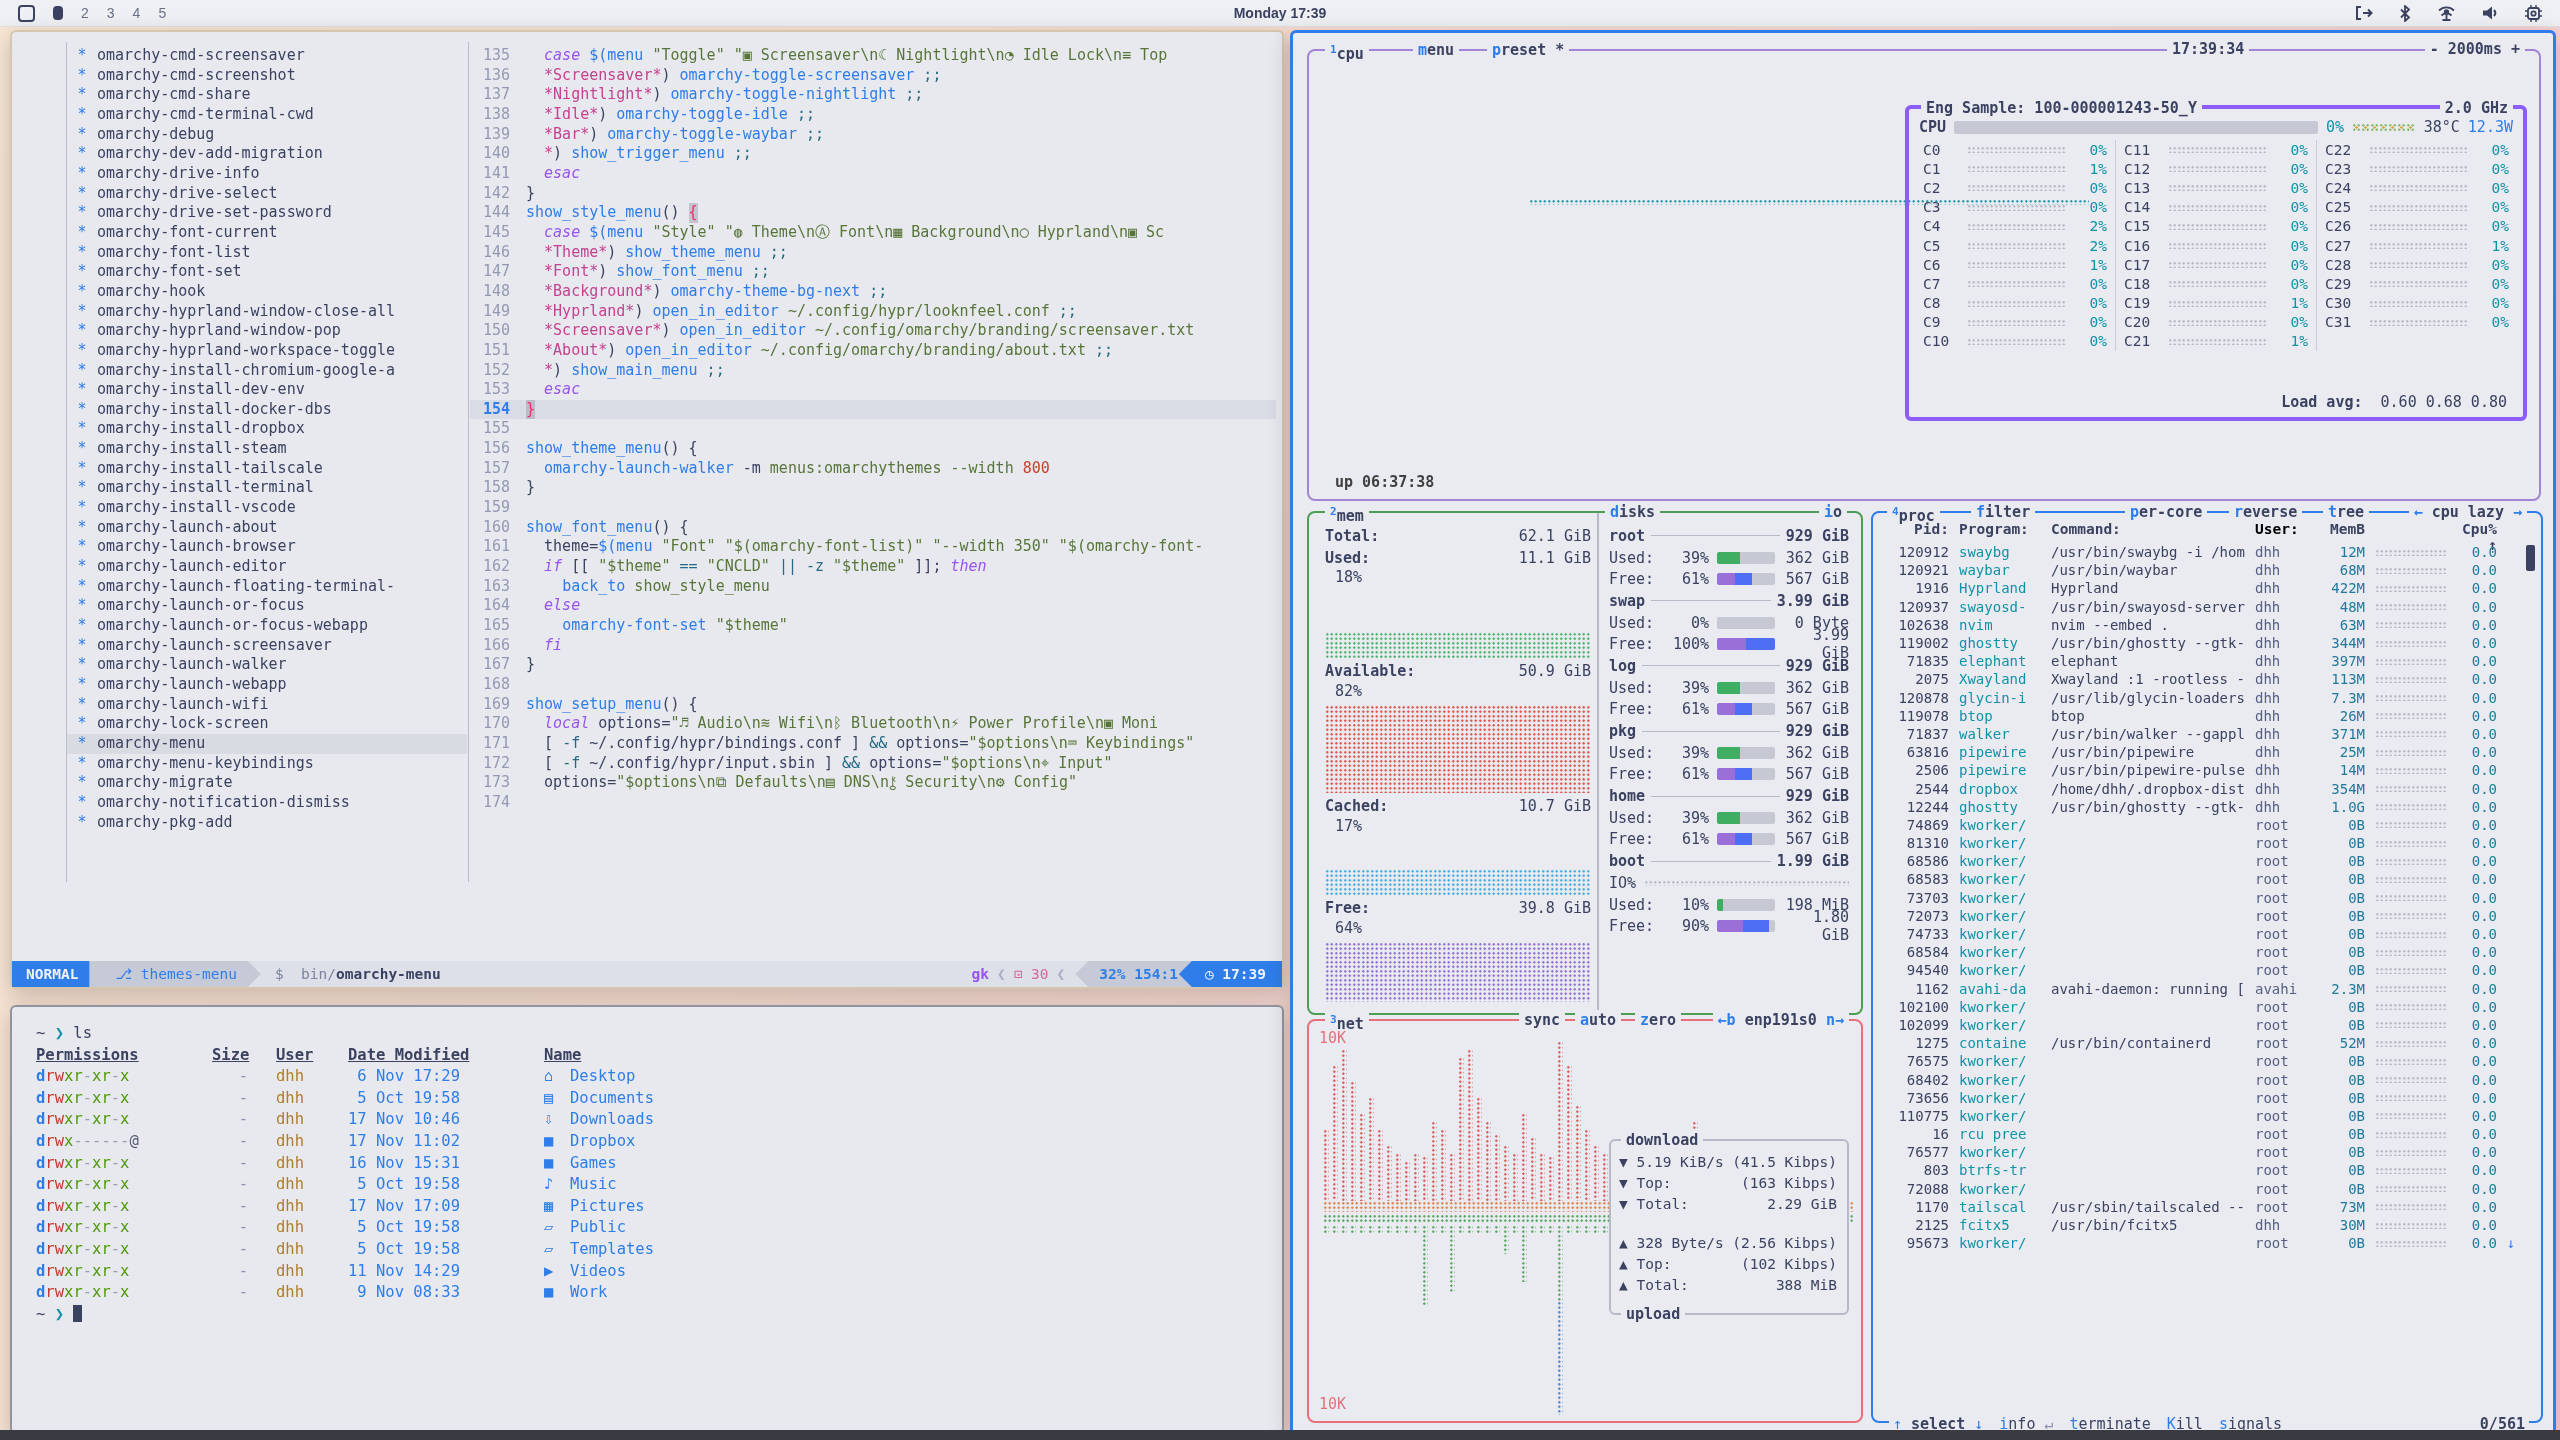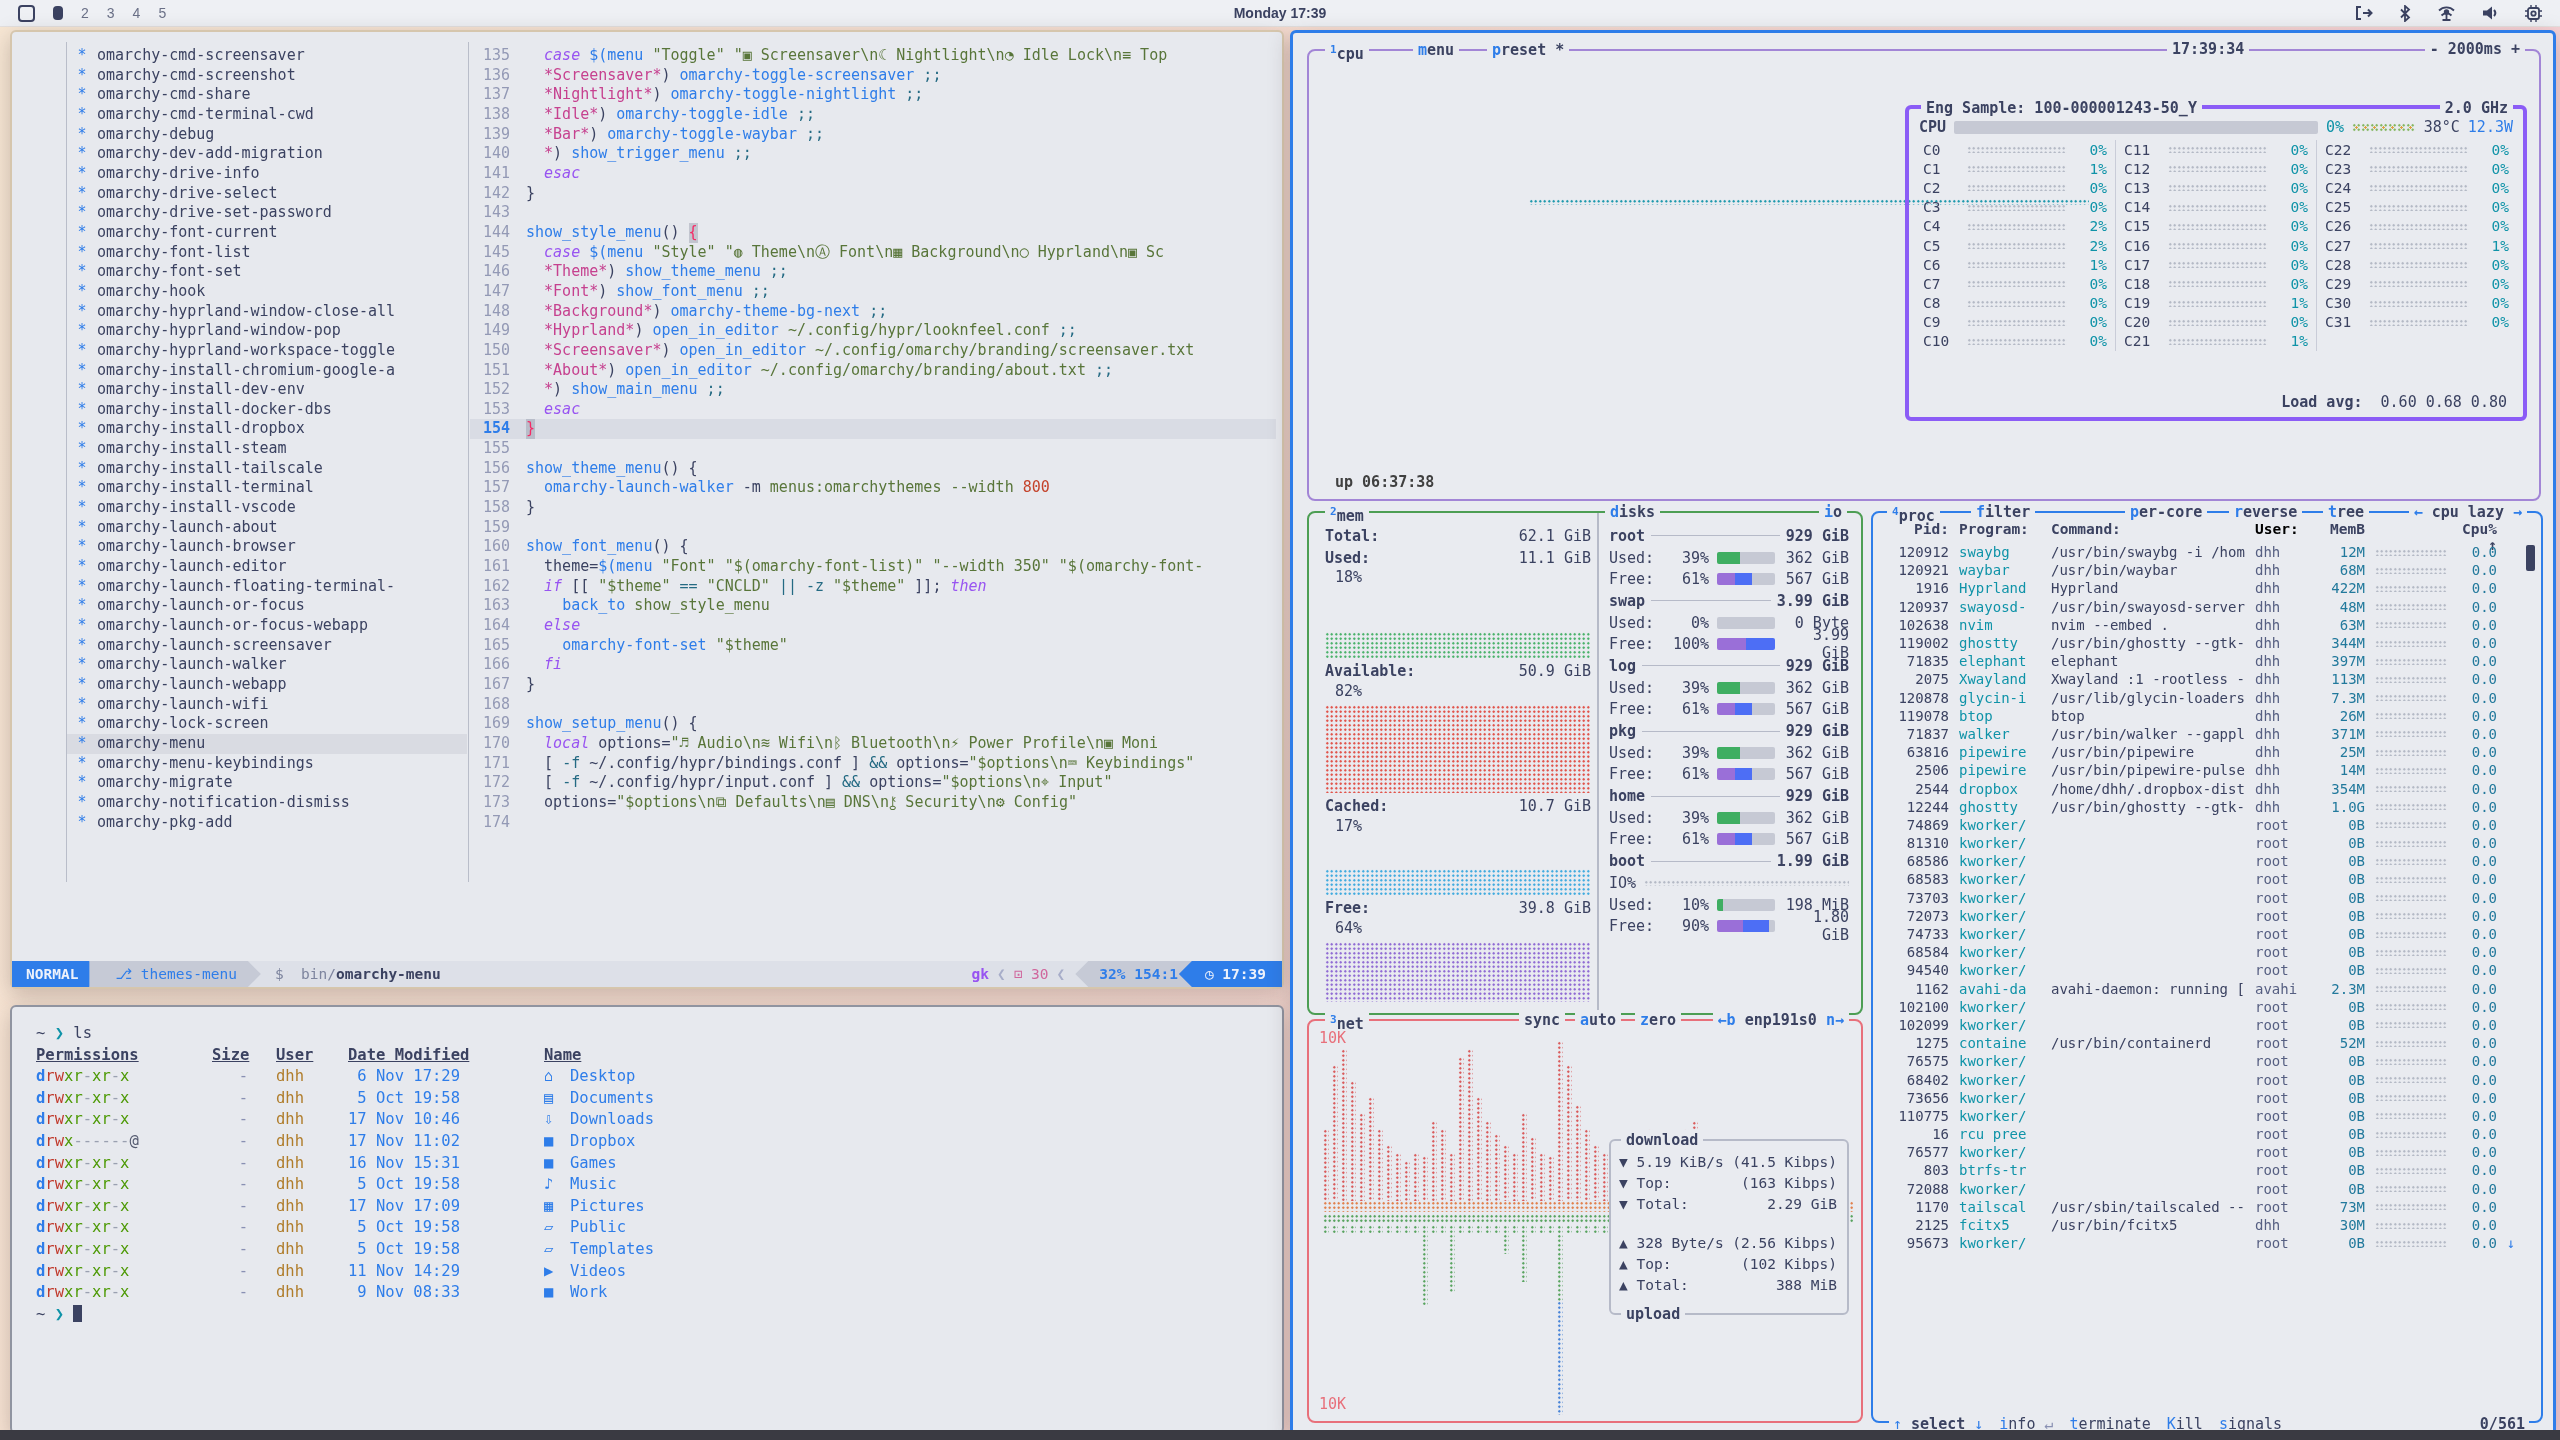--- a/index.html
+++ b/index.html
@@ -238,21 +238,20 @@
       </div>
     <div class="code">
         <div class="code-line"><span class="lnum">135</span><span class="tk-t">  </span><span class="tk-k">case </span><span class="tk-v">$(</span><span class="tk-f">menu</span><span class="tk-t"> </span><span class="tk-s">"Toggle"</span><span class="tk-t"> </span><span class="tk-s">"▣ Screensaver\n☾ Nightlight\n◔ Idle Lock\n≡ Top</span></div>
         <div class="code-line"><span class="lnum">136</span><span class="tk-t">  </span><span class="tk-p">*Screensaver*</span><span class="tk-t">) </span><span class="tk-f">omarchy-toggle-screensaver</span><span class="tk-o"> ;;</span></div>
         <div class="code-line"><span class="lnum">137</span><span class="tk-t">  </span><span class="tk-p">*Nightlight*</span><span class="tk-t">) </span><span class="tk-f">omarchy-toggle-nightlight</span><span class="tk-o"> ;;</span></div>
         <div class="code-line"><span class="lnum">138</span><span class="tk-t">  </span><span class="tk-p">*Idle*</span><span class="tk-t">) </span><span class="tk-f">omarchy-toggle-idle</span><span class="tk-o"> ;;</span></div>
         <div class="code-line"><span class="lnum">139</span><span class="tk-t">  </span><span class="tk-p">*Bar*</span><span class="tk-t">) </span><span class="tk-f">omarchy-toggle-waybar</span><span class="tk-o"> ;;</span></div>
         <div class="code-line"><span class="lnum">140</span><span class="tk-t">  </span><span class="tk-p">*</span><span class="tk-t">) </span><span class="tk-f">show_trigger_menu</span><span class="tk-o"> ;;</span></div>
         <div class="code-line"><span class="lnum">141</span><span class="tk-t">  </span><span class="tk-k">esac</span></div>
         <div class="code-line"><span class="lnum">142</span><span class="tk-t">}</span></div>
-        <div class="code-line"><span class="lnum">143</span></div>
         <div class="code-line"><span class="lnum">144</span><span class="tk-f">show_style_menu</span><span class="tk-t">() </span><span class="tk-m">{</span></div>
         <div class="code-line"><span class="lnum">145</span><span class="tk-t">  </span><span class="tk-k">case </span><span class="tk-v">$(</span><span class="tk-f">menu</span><span class="tk-t"> </span><span class="tk-s">"Style"</span><span class="tk-t"> </span><span class="tk-s">"◍ Theme\nⒶ Font\n▦ Background\n◯ Hyprland\n▣ Sc</span></div>
         <div class="code-line"><span class="lnum">146</span><span class="tk-t">  </span><span class="tk-p">*Theme*</span><span class="tk-t">) </span><span class="tk-f">show_theme_menu</span><span class="tk-o"> ;;</span></div>
         <div class="code-line"><span class="lnum">147</span><span class="tk-t">  </span><span class="tk-p">*Font*</span><span class="tk-t">) </span><span class="tk-f">show_font_menu</span><span class="tk-o"> ;;</span></div>
         <div class="code-line"><span class="lnum">148</span><span class="tk-t">  </span><span class="tk-p">*Background*</span><span class="tk-t">) </span><span class="tk-f">omarchy-theme-bg-next</span><span class="tk-o"> ;;</span></div>
         <div class="code-line"><span class="lnum">149</span><span class="tk-t">  </span><span class="tk-p">*Hyprland*</span><span class="tk-t">) </span><span class="tk-f">open_in_editor</span><span class="tk-s"> ~/.config/hypr/looknfeel.conf</span><span class="tk-o"> ;;</span></div>
         <div class="code-line"><span class="lnum">150</span><span class="tk-t">  </span><span class="tk-p">*Screensaver*</span><span class="tk-t">) </span><span class="tk-f">open_in_editor</span><span class="tk-s"> ~/.config/omarchy/branding/screensaver.txt</span></div>
         <div class="code-line"><span class="lnum">151</span><span class="tk-t">  </span><span class="tk-p">*About*</span><span class="tk-t">) </span><span class="tk-f">open_in_editor</span><span class="tk-s"> ~/.config/omarchy/branding/about.txt</span><span class="tk-o"> ;;</span></div>
         <div class="code-line"><span class="lnum">152</span><span class="tk-t">  </span><span class="tk-p">*</span><span class="tk-t">) </span><span class="tk-f">show_main_menu</span><span class="tk-o"> ;;</span></div>
         <div class="code-line"><span class="lnum">153</span><span class="tk-t">  </span><span class="tk-k">esac</span></div>
@@ -267,21 +266,21 @@
         <div class="code-line"><span class="lnum">162</span><span class="tk-t">  </span><span class="tk-k">if</span><span class="tk-t"> [[ </span><span class="tk-s">"$theme"</span><span class="tk-t"> </span><span class="tk-o">==</span><span class="tk-t"> </span><span class="tk-s">"CNCLD"</span><span class="tk-t"> </span><span class="tk-o">||</span><span class="tk-t"> </span><span class="tk-o">-z</span><span class="tk-t"> </span><span class="tk-s">"$theme"</span><span class="tk-t"> ]]; </span><span class="tk-k">then</span></div>
         <div class="code-line"><span class="lnum">163</span><span class="tk-t">    </span><span class="tk-f">back_to</span><span class="tk-s"> show_style_menu</span></div>
         <div class="code-line"><span class="lnum">164</span><span class="tk-t">  </span><span class="tk-k">else</span></div>
         <div class="code-line"><span class="lnum">165</span><span class="tk-t">    </span><span class="tk-f">omarchy-font-set</span><span class="tk-t"> </span><span class="tk-s">"$theme"</span></div>
         <div class="code-line"><span class="lnum">166</span><span class="tk-t">  </span><span class="tk-k">fi</span></div>
         <div class="code-line"><span class="lnum">167</span><span class="tk-t">}</span></div>
         <div class="code-line"><span class="lnum">168</span></div>
         <div class="code-line"><span class="lnum">169</span><span class="tk-f">show_setup_menu</span><span class="tk-t">() {</span></div>
         <div class="code-line"><span class="lnum">170</span><span class="tk-t">  </span><span class="tk-k">local</span><span class="tk-t"> options=</span><span class="tk-s">"♬ Audio\n≋ Wifi\nᛒ Bluetooth\n⚡ Power Profile\n▣ Moni</span></div>
         <div class="code-line"><span class="lnum">171</span><span class="tk-t">  [ </span><span class="tk-o">-f</span><span class="tk-t"> ~/.config/hypr/bindings.conf ] </span><span class="tk-o">&amp;&amp;</span><span class="tk-t"> options=</span><span class="tk-s">"$options\n⌨ Keybindings"</span></div>
-        <div class="code-line"><span class="lnum">172</span><span class="tk-t">  [ </span><span class="tk-o">-f</span><span class="tk-t"> ~/.config/hypr/input.conf ] </span><span class="tk-o">&amp;&amp;</span><span class="tk-t"> options=</span><span class="tk-s">"$options\n⌖ Input"</span></div>
+        <div class="code-line"><span class="lnum">172</span><span class="tk-t">  [ </span><span class="tk-o">-f</span><span class="tk-t"> ~/.config/hypr/input.sbin ] </span><span class="tk-o">&amp;&amp;</span><span class="tk-t"> options=</span><span class="tk-s">"$options\n⌖ Input"</span></div>
         <div class="code-line"><span class="lnum">173</span><span class="tk-t">  options=</span><span class="tk-s">"$options\n⧉ Defaults\n▤ DNS\n⚷ Security\n⚙ Config"</span></div>
         <div class="code-line"><span class="lnum">174</span></div>
       </div>
     <div class="statusline">
       <span class="sl-seg sl-mode">NORMAL</span>
       <span class="sl-seg sl-branch"><span>⎇</span><span>&nbsp;</span><span>themes-menu</span></span>
       <span class="sl-seg sl-path"><span>$</span><span>&nbsp;&nbsp;</span><span>bin/</span><b>omarchy-menu</b></span>
       <span class="sl-right">
         <span class="sl-plain">
           <span class="sl-gk">gk</span>

